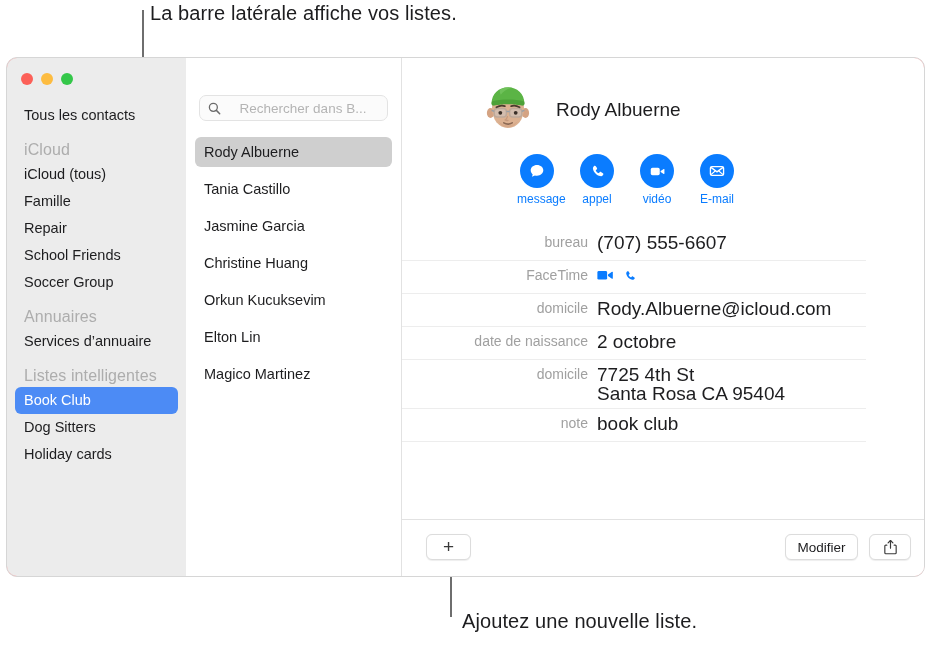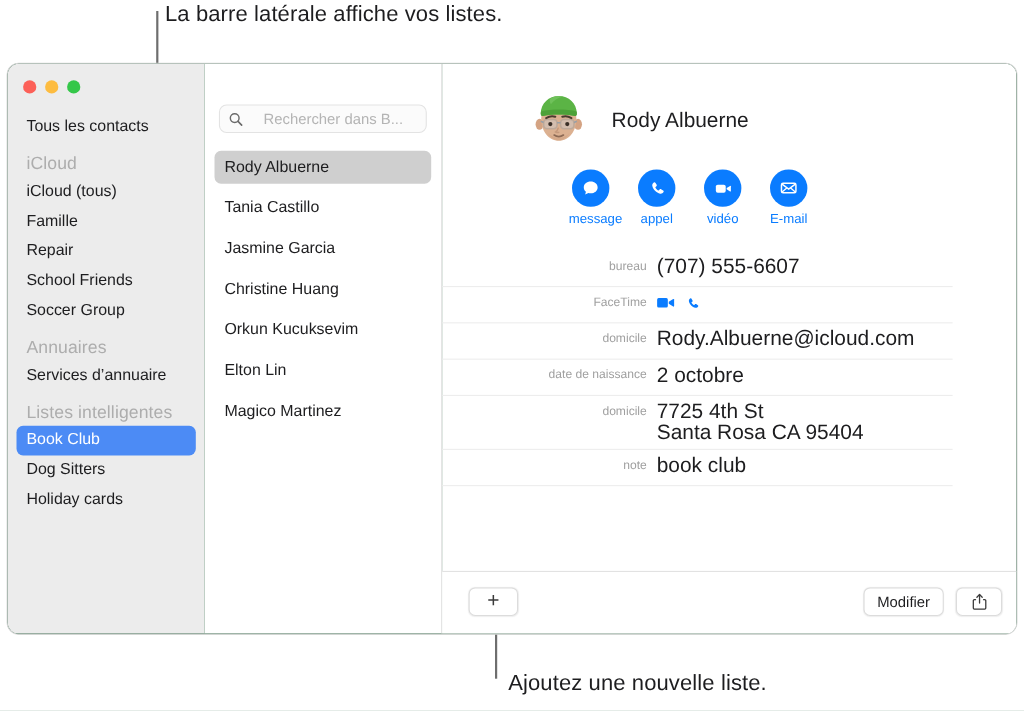--- a/index.html
+++ b/index.html
@@ -27,21 +27,21 @@
     background: #6e6e6e;
   }
   #leader-top { left: 142px; top: 10px; height: 78px; }
   #leader-bottom { left: 450px; top: 555px; height: 62px; }
 
   
   #window {
     position: absolute;
     left: 6px; top: 57px;
     width: 919px; height: 520px;
-    background: #14532d;
+    background: #fca5a5;
     border-radius: 11px;
     border: 1px solid #d6d6d6;
     box-sizing: border-box;
     overflow: hidden;
     display: flex;
   }
 
   
   #sidebar {
     width: 179px;
@@ -175,21 +175,21 @@
     align-items: flex-start;
     border-bottom: 1px solid #ededed;
     padding: 5px 0 5px 0;
     min-height: 22px;
   }
   .field-row:first-child { border-top: none; }
   .field-label {
     width: 195px;
     flex: 0 0 195px;
     text-align: right;
-    font-size: 11px;
+    font-size: 14px;
     color: #a0a0a0;
     padding-right: 9px;
     box-sizing: border-box;
     line-height: 19px;
   }
   .field-value {
     font-size: 19px;
     color: #1d1d1f;
     line-height: 19px;
     white-space: pre-line;

